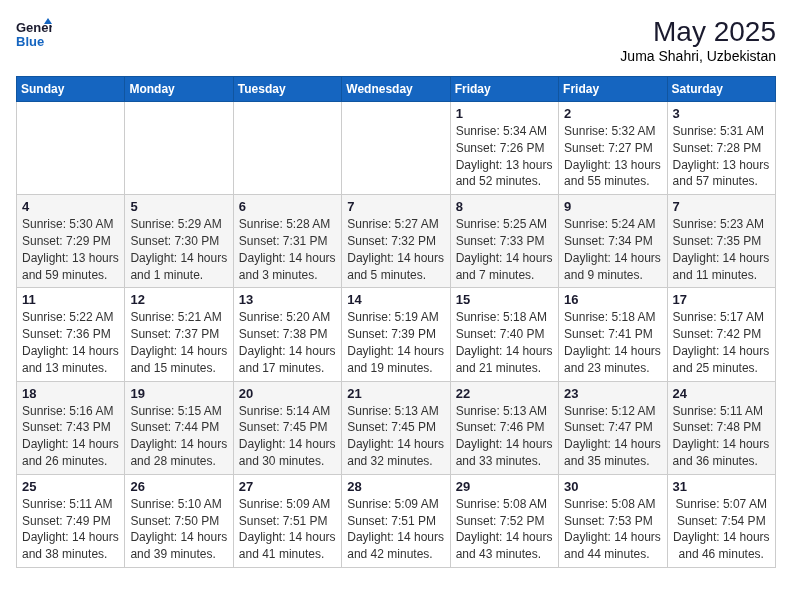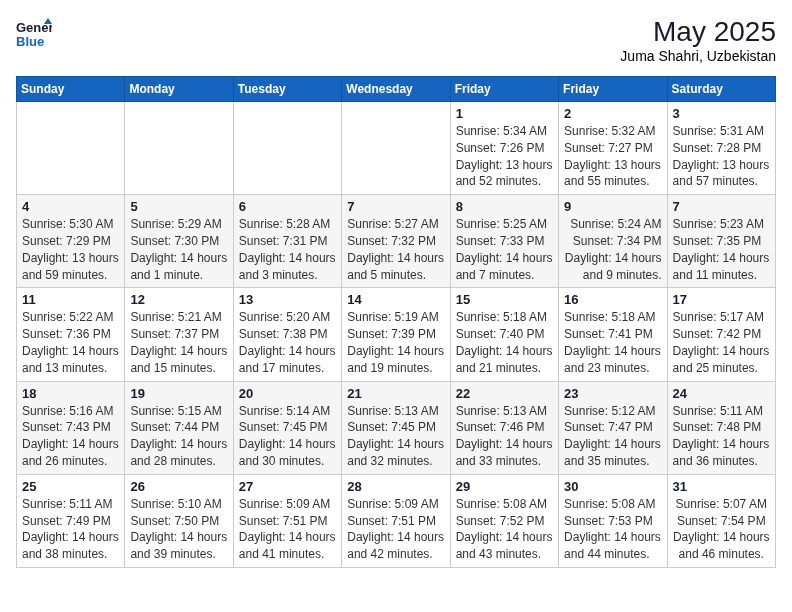--- a/index.html
+++ b/index.html
@@ -162,21 +162,21 @@
         </td>
         <td>
           <span class="day-number">8</span>
           <div class="day-info" style="white-space: pre-line;">Sunrise: 5:25 AM
 Sunset: 7:33 PM
 Daylight: 14 hours
 and 7 minutes.</div>
         </td>
         <td>
           <span class="day-number">9</span>
-          <div class="day-info" style="white-space: pre-line; text-align: right;">Sunrise: 5:24 AM
+          <div class="day-info" style="white-space: pre-line;">Sunrise: 5:24 AM
 Sunset: 7:34 PM
 Daylight: 14 hours
 and 9 minutes.</div>
         </td>
         <td>
           <span class="day-number">7</span>
           <div class="day-info" style="white-space: pre-line;">Sunrise: 5:23 AM
 Sunset: 7:35 PM
 Daylight: 14 hours
 and 11 minutes.</div>

